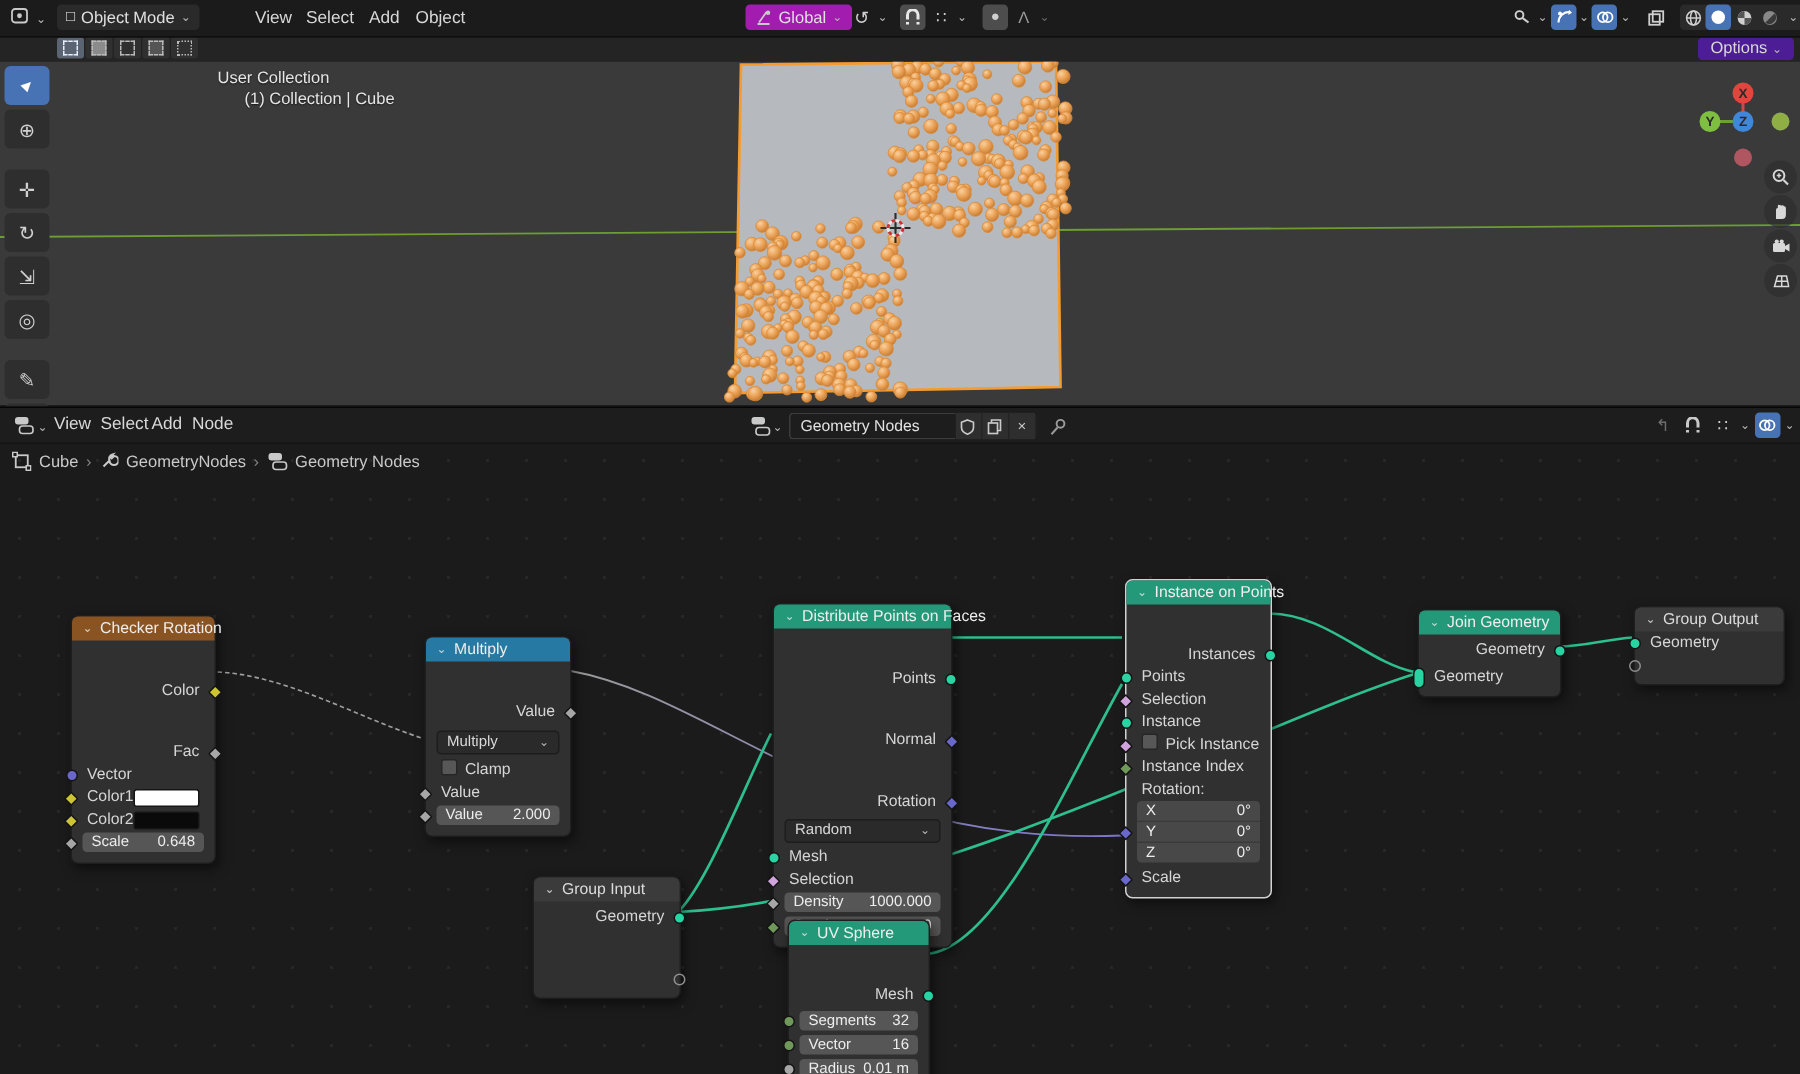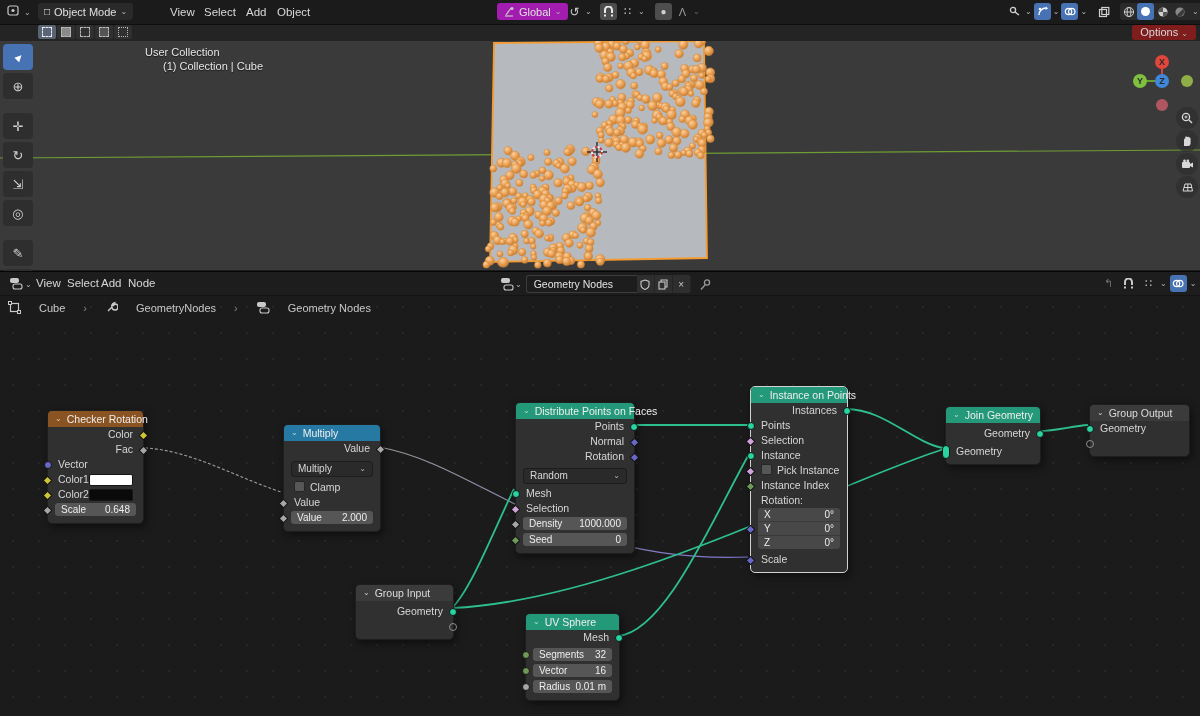--- a/index.html
+++ b/index.html
@@ -12,21 +12,21 @@
   .menu{color:#d8d8d8;font-size:11.5px;line-height:24px;cursor:default;}
   .tbtn{display:inline-flex;align-items:center;gap:4px;background:#2a2a2a;border-radius:3px;height:17px;padding:0 6px;color:#e0e0e0;}
   .chev{font-size:8px;color:#b5b5b5;}
   .iconbtn{display:inline-flex;align-items:center;justify-content:center;width:17px;height:17px;border-radius:3px;color:#cfcfcf;}
   .iconbtn.on-blue{background:#4772b3;color:#fff;}
   .iconbtn.on-gray{background:#4d4d4d;}
   .selmode{width:18px;height:14px;border-radius:2px;background:#303030;display:inline-flex;align-items:center;justify-content:center;margin-right:1px;}
   .selmode .bx{width:8px;height:8px;border:1px dashed #b9b9b9;}
   .selmode.active{background:#5a6472;}
   .selmode.active .bx{border-color:#e8eefb;}
-  .optbtn{background:#7f1d1d;border-radius:3px;height:15px;line-height:15px;padding:0 8px;color:#d8d8d8;font-size:11px;}
+  .optbtn{background:#4c1d95;border-radius:3px;height:15px;line-height:15px;padding:0 8px;color:#d8d8d8;font-size:11px;}
   
   .viewport{left:0;top:41px;width:1200px;height:229px;background:#3a3a3a;z-index:1;}
   .vptool{width:30px;height:26px;border-radius:4px;background:#2e2e2e;color:#d0d0d0;display:flex;align-items:center;justify-content:center;font-size:13px;}
   .vptool.active{background:#4772b3;color:#fff;}
   .ovl{color:#e6e6e6;font-size:11px;text-shadow:0 1px 1px rgba(0,0,0,.6);}
   .axisball{border-radius:50%;display:flex;align-items:center;justify-content:center;font-size:9px;font-weight:bold;color:#2a2a2a;}
   .navbtn{width:22px;height:22px;border-radius:50%;background:rgba(45,45,45,.65);display:flex;align-items:center;justify-content:center;}
   
   .nodebar{left:0;top:271px;width:1200px;height:23px;background:#1d1d1d;border-top:1px solid #060606;border-bottom:1px solid #141414;z-index:6;}
   .graph{left:0;top:294px;width:1200px;height:422px;background:#1b1b1b;
@@ -40,21 +40,21 @@
         box-shadow:2px 3px 8px rgba(0,0,0,.5);z-index:3;padding-bottom:5px;}
   .node.active{border-color:#d2d2d2;}
   .nhead{height:16px;line-height:16px;padding:0 7px;border-radius:4px 4px 0 0;font-size:10.5px;color:#eeeeee;
          display:flex;align-items:center;gap:5px;white-space:nowrap;}
   .nhead .chev{color:#e8e8e8;opacity:.8;}
   .hdr-tex{background:#8a5422;}
   .hdr-conv{background:#2679a3;}
   .hdr-geo{background:#23997a;}
   .hdr-grp{background:#3b3b3b;color:#dcdcdc;}
   .nrow{position:relative;height:15px;line-height:15px;padding:0 10px;font-size:10.5px;color:#d6d6d6;white-space:nowrap;}
-  .nrow.right{text-align:right;}
+  .nrow.right{text-align:right;margin-top:26px;}
   .frow{position:relative;height:15px;padding-top:1px;}
   .nfield{margin:0 7px;height:13px;line-height:13px;background:#565656;border-radius:3px;
           display:flex;justify-content:space-between;padding:0 6px;font-size:10px;color:#ededed;}
   .ndrop{position:relative;margin:2px 7px;height:14px;line-height:14px;background:#2a2a2a;border:1px solid #1d1d1d;
          border-radius:3px;display:flex;justify-content:space-between;padding:0 6px;font-size:10px;color:#d8d8d8;}
   .xyz .nfield{margin:0 7px;border-radius:0;background:#484848;border-bottom:1px solid #3a3a3a;}
   .xyz .frow:first-child .nfield{border-radius:3px 3px 0 0;}
   .xyz .frow:last-child .nfield{border-radius:0 0 3px 3px;border-bottom:none;}
   .sock{position:absolute;top:4px;width:8px;height:8px;border-radius:50%;border:1px solid #141414;box-sizing:border-box;z-index:4;}
   .sock.l{left:-4px;} .sock.r{right:-4px;}
@@ -733,21 +733,21 @@
             <circle cx="4.5" cy="5.5" r="3.2" fill="none" stroke="#fff" stroke-width="1.2"></circle>
             <circle cx="7.8" cy="5.5" r="3.2" fill="none" stroke="#fff" stroke-width="1.2"></circle>
           </svg>
       </span>
       <span class="chev">⌄</span>
     </div>
   </div>
 
   <div class="abs graph"></div>
 
-  <div class="abs" style="left:8px;top:301px;display:flex;align-items:center;gap:18px;z-index:4;">
+  <div class="abs" style="left:8px;top:301px;display:flex;align-items:center;gap:5px;z-index:4;">
     <svg width="13" height="13">
         <rect x="2.5" y="2.5" width="8" height="8" fill="none" stroke="#c9c9c9" stroke-width="1.2"></rect>
         <rect x="0.5" y="0.5" width="3" height="3" fill="#1b1b1b" stroke="#c9c9c9" stroke-width="1"></rect>
         <rect x="9.5" y="9.5" width="3" height="3" fill="#1b1b1b" stroke="#c9c9c9" stroke-width="1"></rect>
       </svg>
     <span class="crumb">Cube</span>
     <span class="crumb" style="opacity:.6;">›</span>
     <svg width="13" height="13">
         <path d="M3 10 L7 6 M7 6 A3 3 0 1 0 10 3 L8.5 4.5 L7.5 3.5 L9 2 A3 3 0 0 0 7 6 Z" fill="none" stroke="#c9c9c9" stroke-width="1.4"></path>
       </svg>

